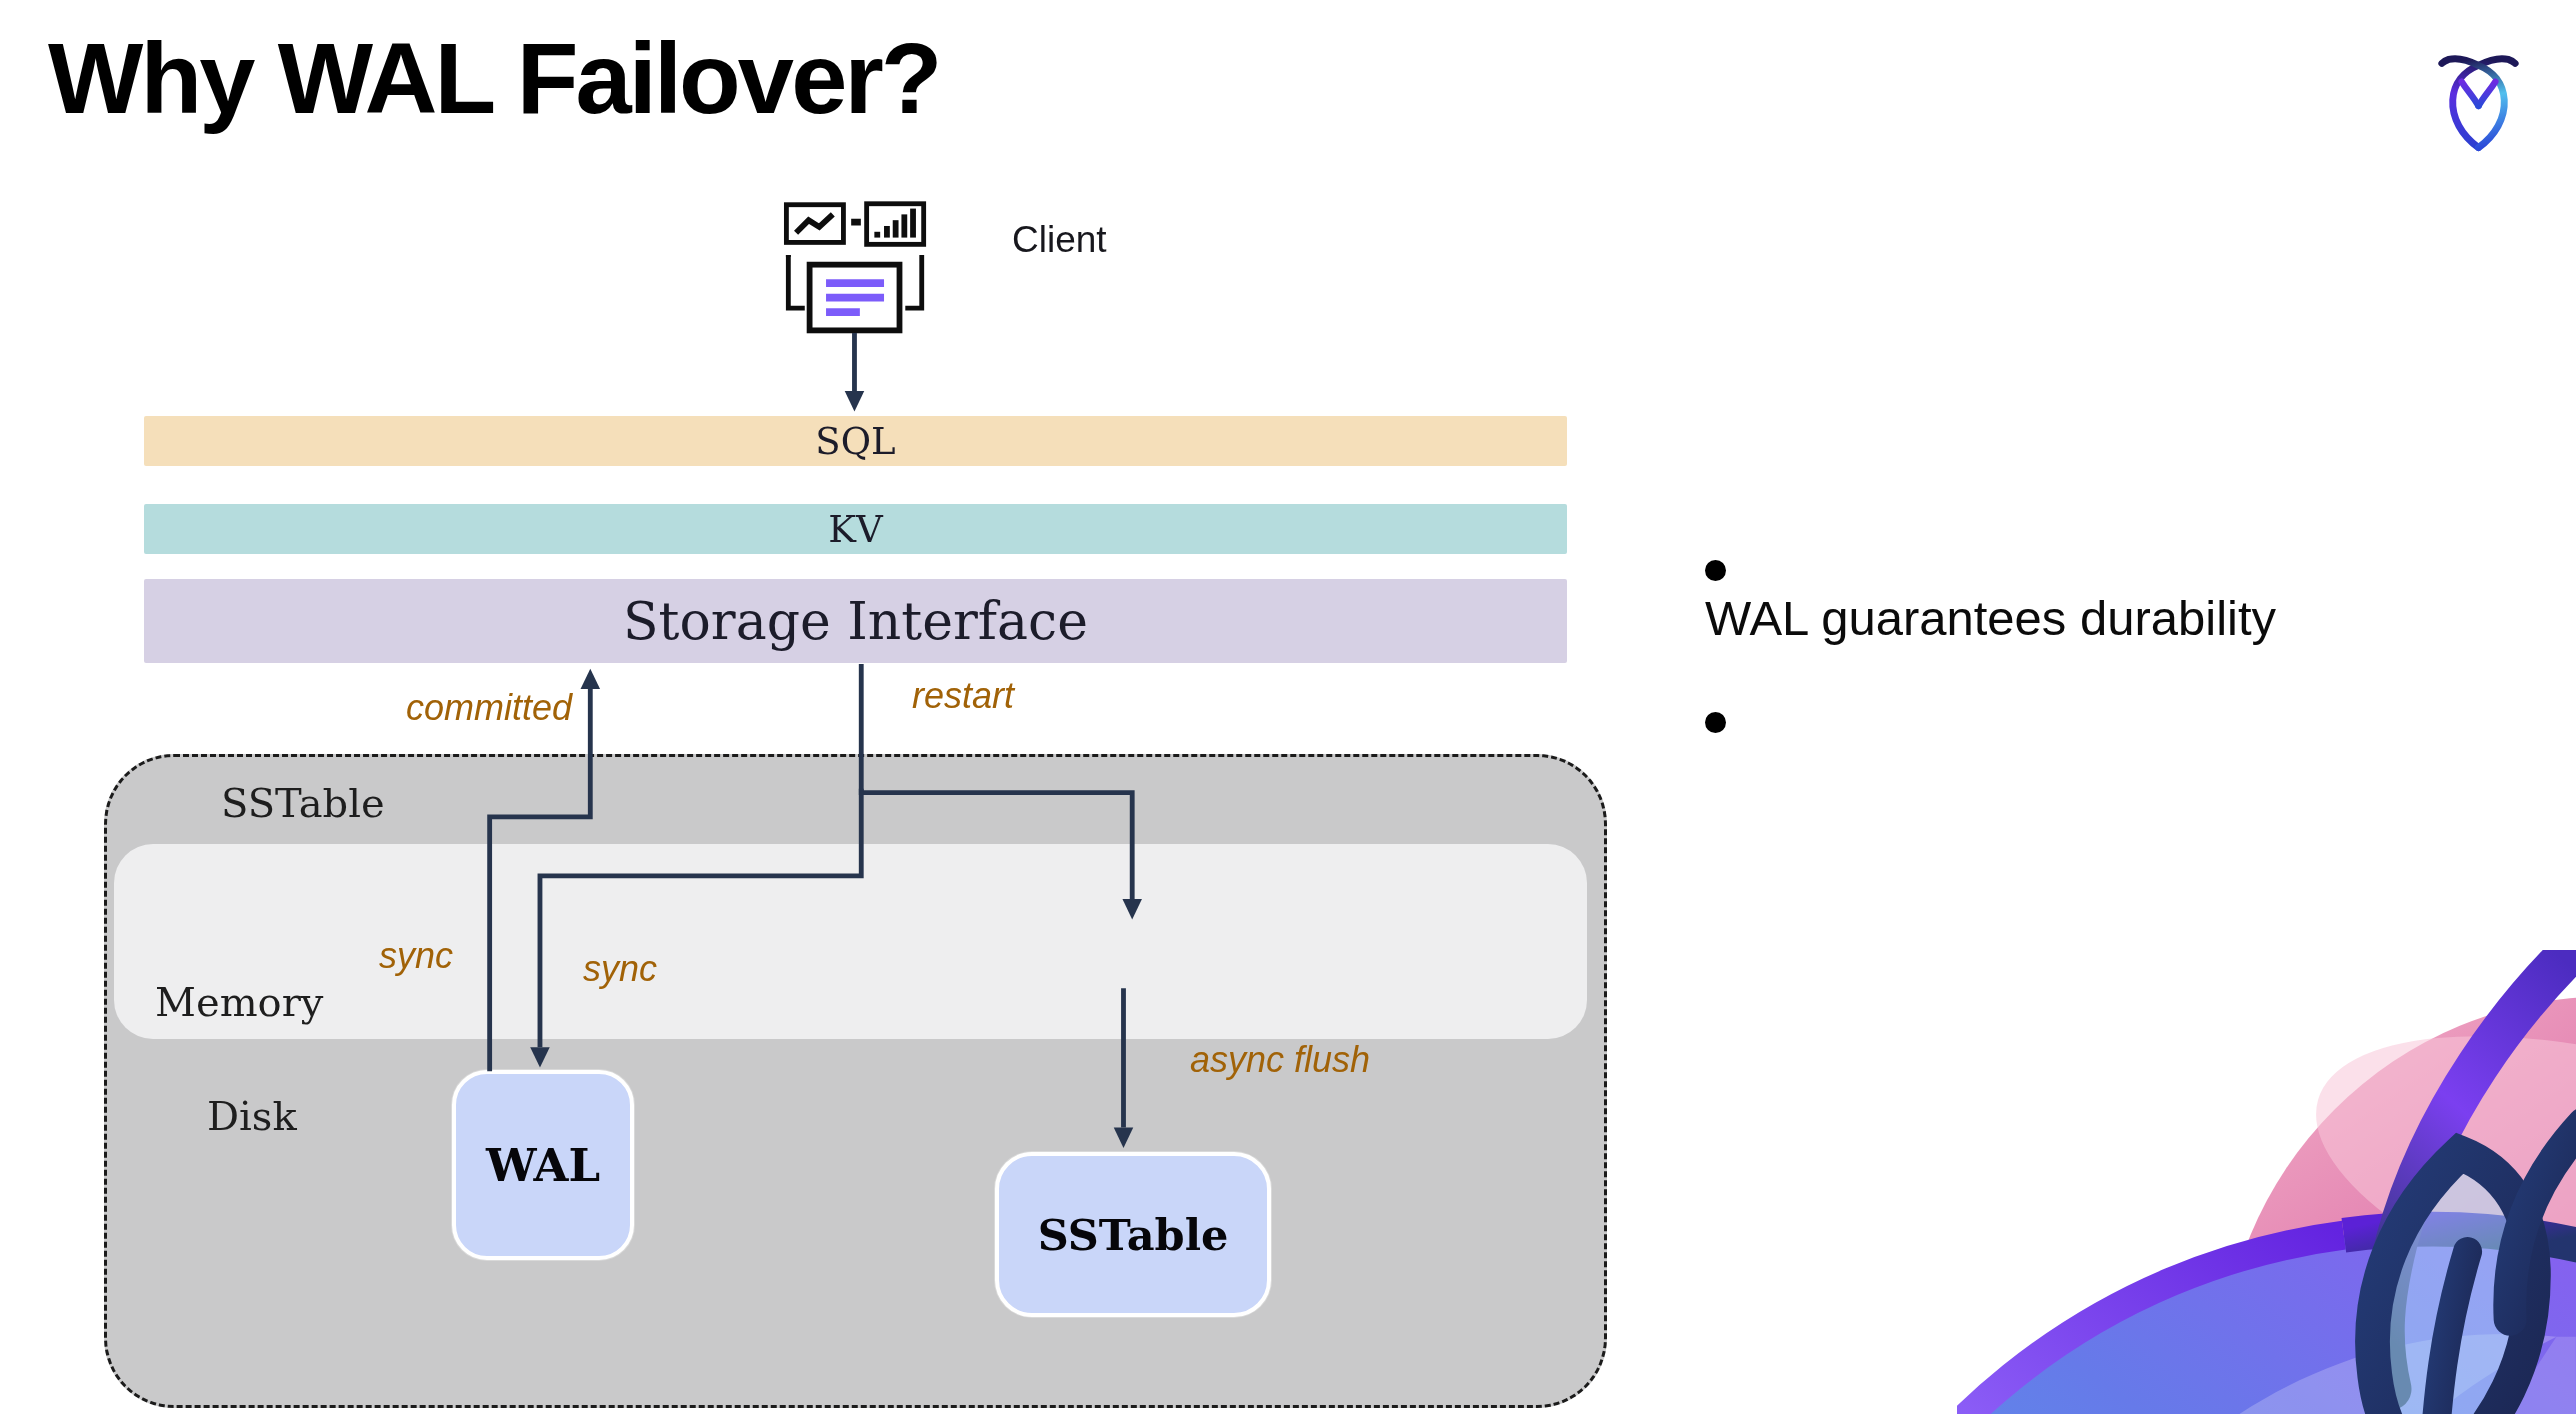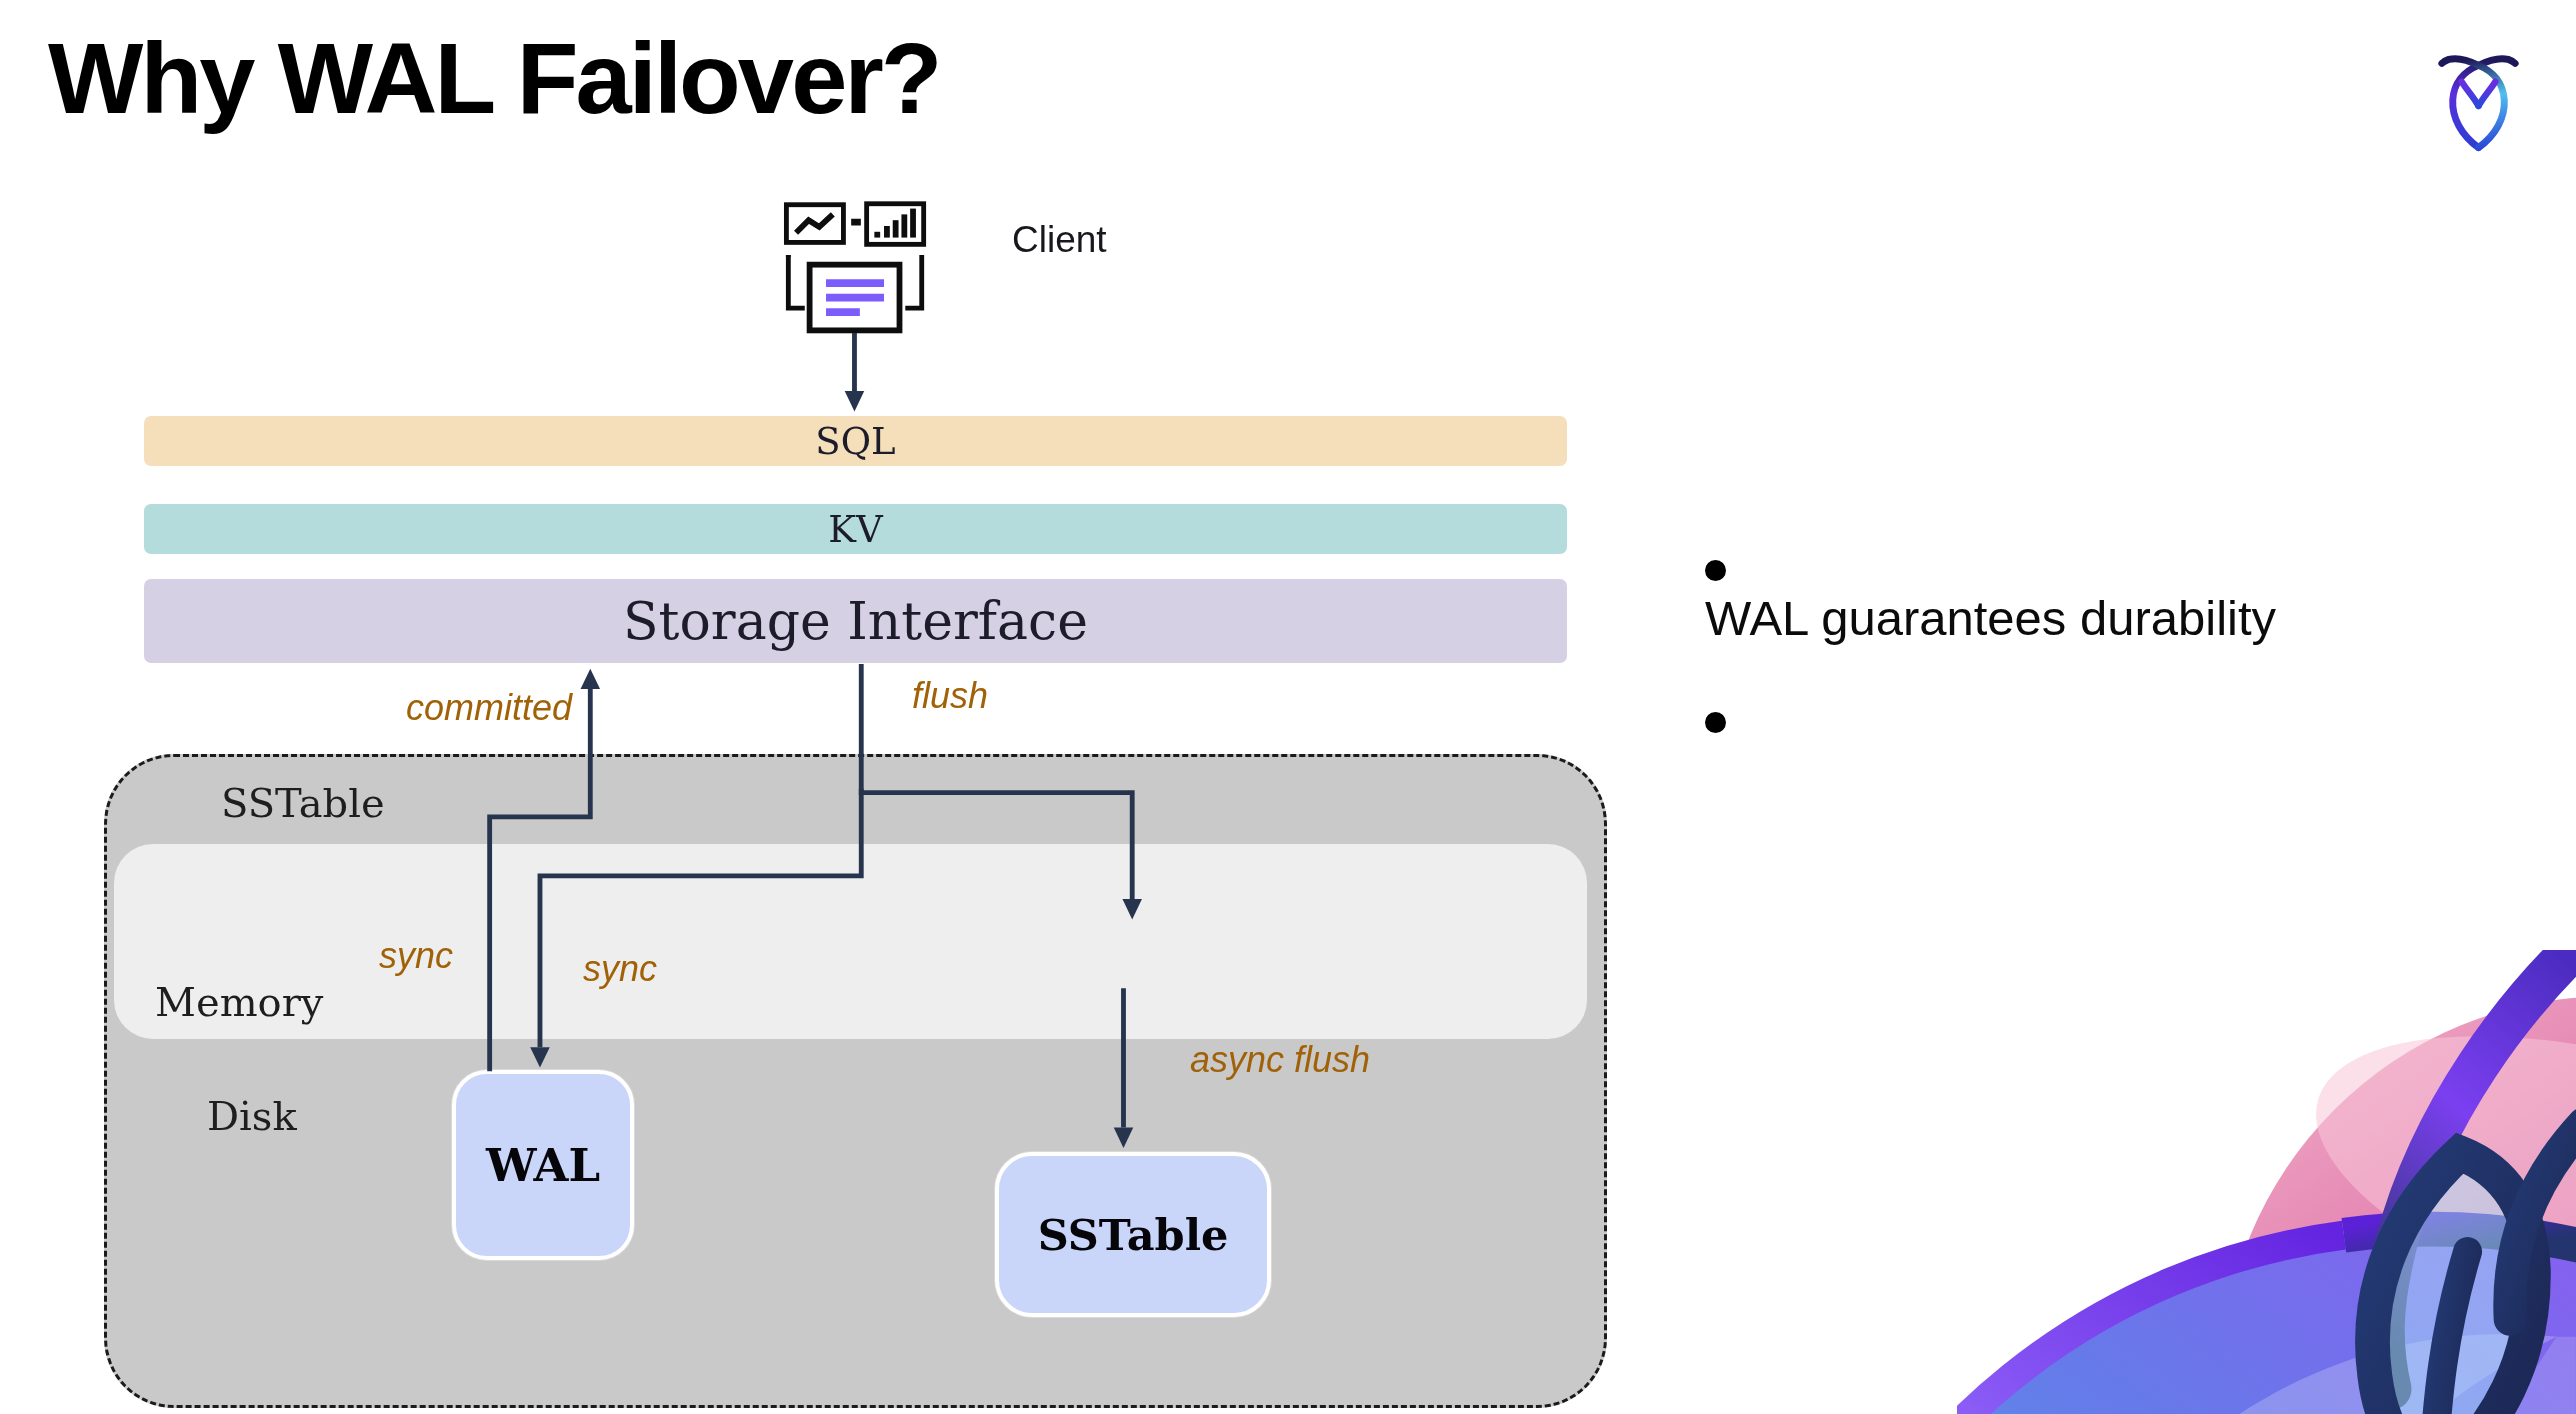--- a/index.html
+++ b/index.html
@@ -23,21 +23,21 @@
   
   .client-icon { position:absolute; left:769px; top:189px; width:174px; height:160px; }
   .client-label {
     position:absolute; left:1012px; top:219px;
     font-size:37px; color:#17171d;
   }
 
   
   .layer-bar {
     position:absolute; left:144px; width:1423px;
-    border-radius:7px;
+    border-radius:2px;
     display:flex; align-items:center; justify-content:center;
     font-family:"DejaVu Serif", serif;
     color:#1c1c2a;
   }
   #bar-sql     { top:416px; height:50px; background:#f5dfba; font-size:37px; }
   #bar-kv      { top:504px; height:50px; background:#b5dcdd; font-size:37px; }
   #bar-storage { top:579px; height:84px; background:#d6d0e4; font-size:52px; }
 
   
   .pebble {
@@ -165,21 +165,21 @@
   <div class="pebble"></div>
   <div class="memory-band"></div>
   <div id="lbl-pebble" class="zone-label">SSTable</div>
   <div id="lbl-memory" class="zone-label">Memory</div>
   <div id="lbl-disk" class="zone-label">Disk</div>
 
   <div id="node-wal" class="node">WAL</div>
   <div id="node-sstable" class="node">SSTable</div>
 
   <div id="lbl-committed" class="edge-label">committed</div>
-  <div id="lbl-commit" class="edge-label">flush</div>
+  <div id="lbl-commit" class="edge-label">restart</div>
   <div id="lbl-sync-ack" class="edge-label">sync</div>
   <div id="lbl-sync-write" class="edge-label">sync</div>
   <div id="lbl-async" class="edge-label">async flush</div>
 
   <svg class="arrows" viewBox="0 0 2662 1462">
     <defs>
       <marker id="ah" viewBox="0 0 13 12" refX="1" refY="6" markerWidth="26" markerHeight="22" orient="auto" markerUnits="userSpaceOnUse">
         <path d="M1,0.5 L12.5,6 L1,11.5 Z" fill="#26344d"></path>
       </marker>
     </defs>

